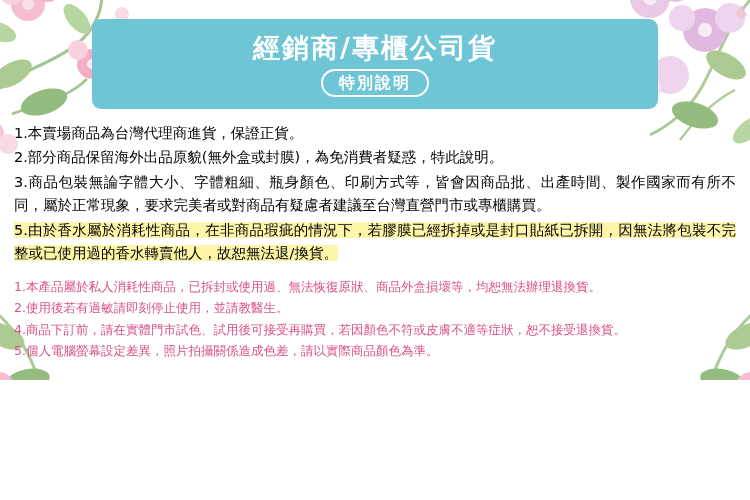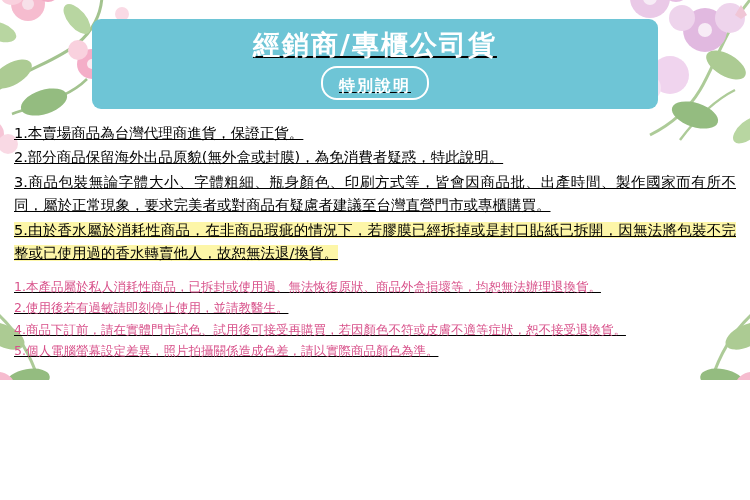--- a/index.html
+++ b/index.html
@@ -13,21 +13,20 @@
     background: #ffffff;
     overflow: hidden;
   }
   .page {
     position: relative;
     width: 750px;
     height: 380px;
     background: #ffffff;
     box-sizing: border-box;
     overflow: hidden;
-    text-decoration: underline;
   }
 
   
   .floral {
     position: absolute;
     pointer-events: none;
     z-index: 0;
   }
   .floral-tl { left: -18px; top: -26px; width: 250px; height: 250px; }
   .floral-tr { right: -10px; top: -30px; width: 230px; height: 250px; }
@@ -58,21 +57,21 @@
     margin-top: 2px;
   }
   .header-sub {
     margin-top: 7px;
     border: 2px solid #ffffff;
     border-radius: 16px;
     color: #ffffff;
     font-size: 16px;
     font-weight: bold;
     letter-spacing: 2px;
-    padding: 8px 16px 3px 16px;
+    padding: 2px 16px 3px 16px;
     line-height: 1.2;
   }
 
   
   .main-list {
     position: relative;
     z-index: 2;
     margin: 16px 14px 0 14px;
     color: #000000;
     font-size: 14.5px;

